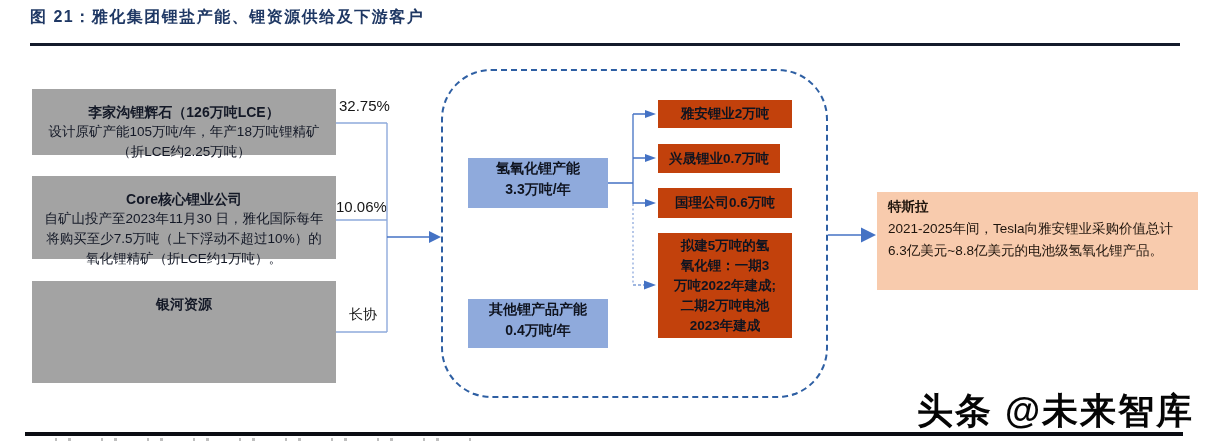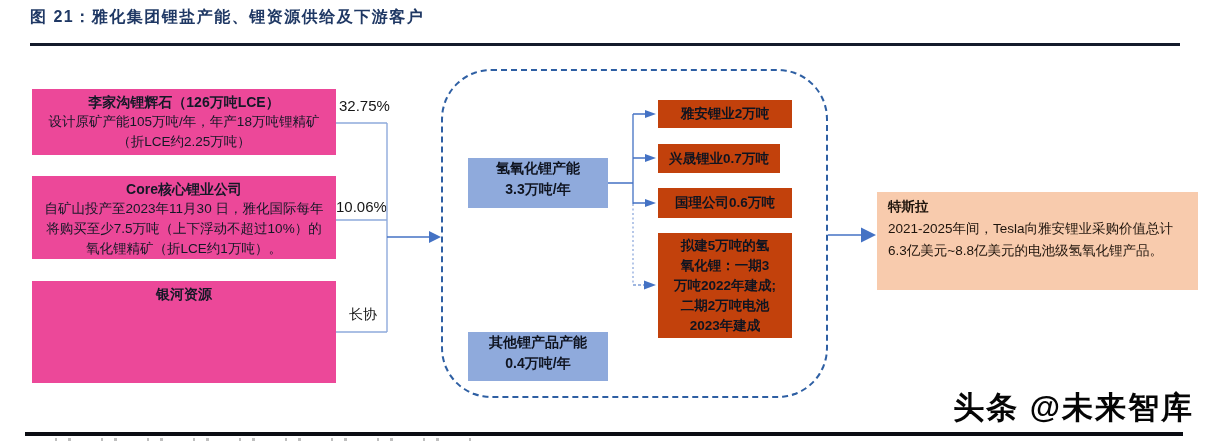--- a/index.html
+++ b/index.html
@@ -12,22 +12,22 @@
     color:#1f3864; letter-spacing:1.5px; white-space:nowrap;
   }
   .rule-top { position:absolute; left:30px; top:43px; width:1150px; height:3px; background:#141b2b; }
   .rule-bottom { position:absolute; left:25px; top:432px; width:1158px; height:4px; background:#0b0d13; }
   .clipped-marks {
     position:absolute; left:55px; top:438px; width:420px; height:3px; opacity:.55;
     background:repeating-linear-gradient(90deg,#8a8a8a 0 2px,transparent 2px 13px,#8a8a8a 13px 16px,transparent 16px 46px);
   }
 
   .supplier {
-    position:absolute; background:#ec4899; color:#131826; text-align:center;
-    font-size:13.5px; line-height:20px; padding:3px 8px; box-sizing:border-box;
+    position:absolute; background:#a3a3a3; color:#131826; text-align:center;
+    font-size:13.5px; line-height:20px; padding:13px 8px; box-sizing:border-box;
   }
   .supplier .t { font-weight:bold; font-size:14px; display:block; }
   #sup1 { left:32px;  top:89px;  width:304px; height:66px; }
   #sup2 { left:32px;  top:176px; width:304px; height:83px; }
   #sup3 { left:32px;  top:281px; width:304px; height:102px; }
 
   .pct { position:absolute; font-size:15px; color:#161616; white-space:nowrap; }
   #pct1 { left:339px; top:97px; }
   #pct2 { left:336px; top:198px; }
   #tag3 { left:349px; top:306px; font-size:14px; }
@@ -37,21 +37,21 @@
     border:2.5px dashed #2e5fa3; border-radius:50px; box-sizing:border-box;
   }
 
   .cap {
     position:absolute; background:#8faadc; color:#0f1420; font-weight:bold;
     text-align:center; font-size:14px; line-height:21px;
     display:flex; flex-direction:column; justify-content:flex-start; box-sizing:border-box;
   }
   #cap1 { left:468px; top:158px; width:140px; height:50px; }
   #cap2 { left:468px; top:227px; width:140px; height:49px; }
-  #cap3 { left:468px; top:299px; width:140px; height:49px;margin-top:33px; }
+  #cap3 { left:468px; top:299px; width:140px; height:49px; }
 
   .sub {
     position:absolute; background:#c2410c; color:#0f1420; font-weight:bold;
     text-align:center; font-size:13.5px; display:flex; flex-direction:column;
     align-items:center; justify-content:center; box-sizing:border-box; line-height:20px;
   }
   #sub1 { left:658px; top:100px; width:134px; height:28px; }
   #sub2 { left:658px; top:144px; width:122px; height:29px; }
   #sub3 { left:658px; top:188px; width:134px; height:30px; }
   #sub4 { left:658px; top:233px; width:134px; height:105px; }
@@ -60,21 +60,21 @@
   .tesla {
     position:absolute; left:877px; top:192px; width:321px; height:98px;
     background:#f8cbad; color:#1e140c; font-size:13.5px; line-height:22px;
     padding:4px 8px 4px 11px; box-sizing:border-box; text-align:left;
   }
   .tesla .t { font-weight:bold; display:block; }
 
   .overlay { position:absolute; left:0; top:0; pointer-events:none; }
 
   .watermark {
-    position:absolute; right:13px; top:387px; font-size:31px; font-weight:bold;
+    position:absolute; right:13px; top:387px; font-size:36px; font-weight:bold;
     color:#050505; letter-spacing:2px; white-space:nowrap;
     text-shadow:0 0 2px #ffffff, 1px 1px 0 #ffffff;
   }
 </style>
 </head>
 <body>
 
 <div class="canvas">
 
   <div class="figure-title">图 21：雅化集团锂盐产能、锂资源供给及下游客户</div>

